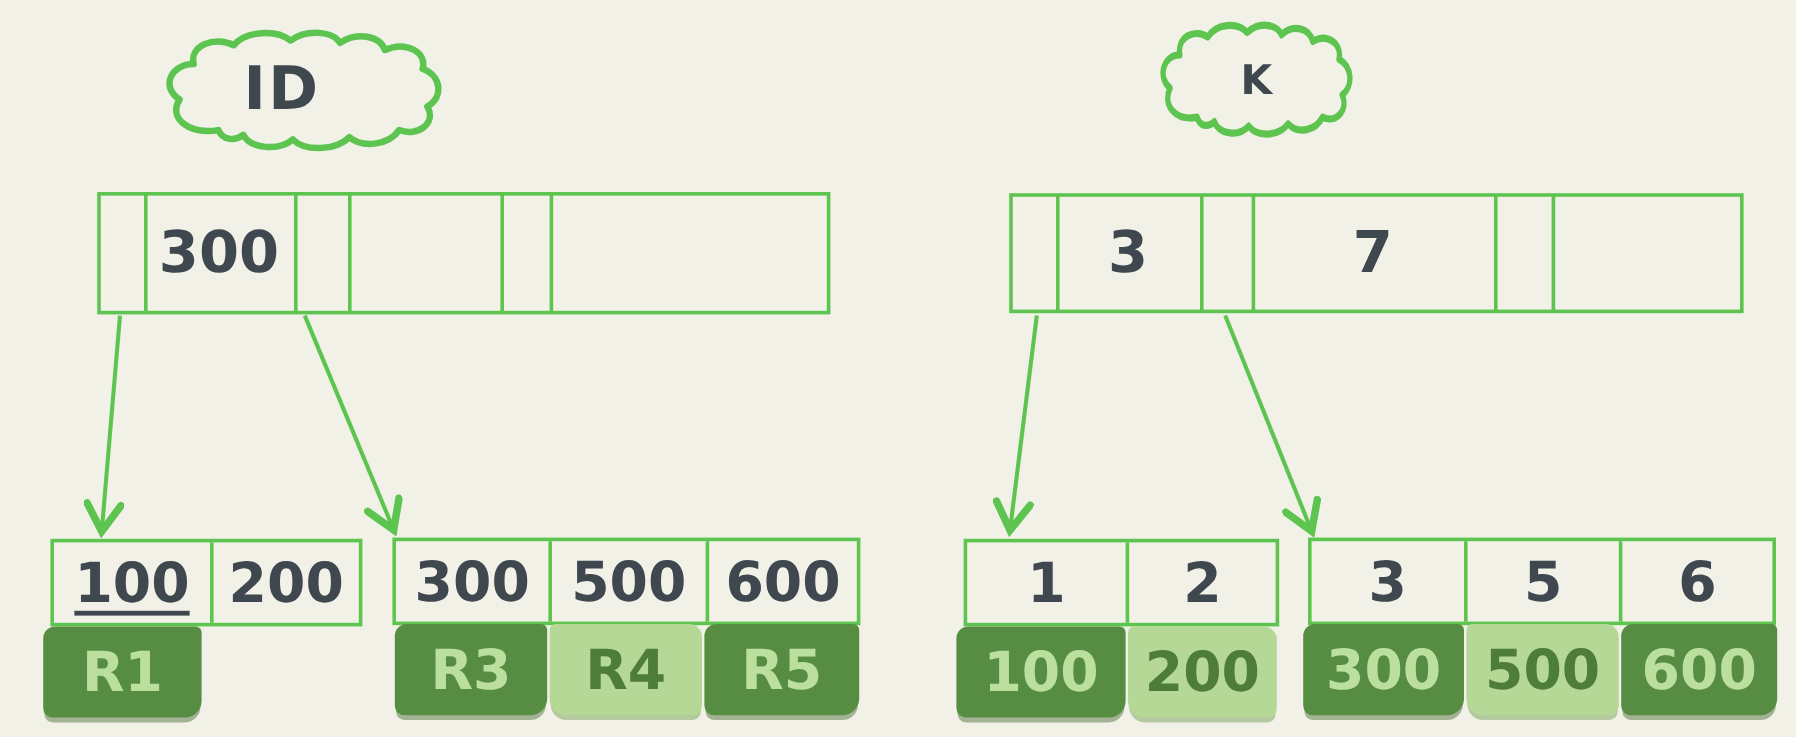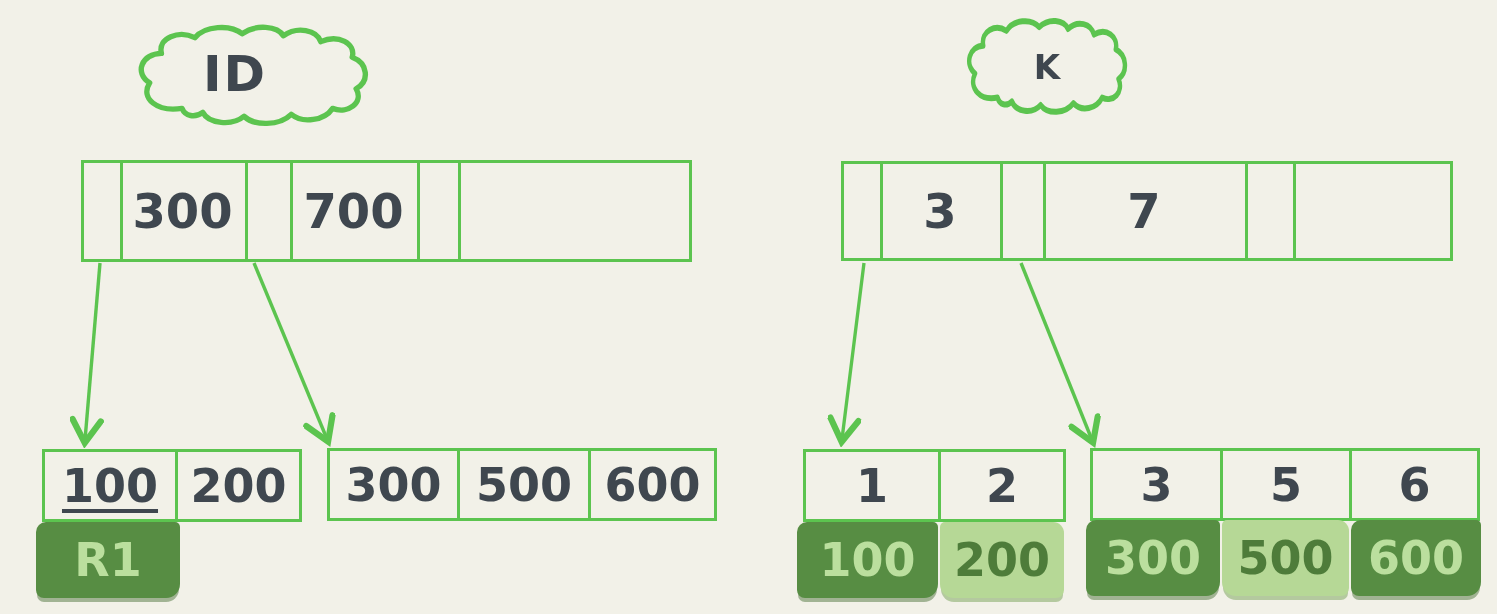--- a/index.html
+++ b/index.html
@@ -66,21 +66,20 @@
   </svg>
   <div class="cloud-label" style="left:1018px;top:46px;width:60px;height:42px;font-size:34px;">K</div>
 
   <div class="bar" style="left:81px;top:160px;width:605px;height:96px;">
     <div class="vd" style="left:36px;"></div>
     <div class="vd" style="left:161px;"></div>
     <div class="vd" style="left:206px;"></div>
     <div class="vd" style="left:333px;"></div>
     <div class="vd" style="left:374px;"></div>
     <div class="num" style="left:36px;width:125px;">300</div>
-    <div class="num" style="left:206px;width:127px;">700</div>
   </div>
 
   <div class="bar" style="left:841px;top:161px;width:606px;height:94px;">
     <div class="vd" style="left:36px;"></div>
     <div class="vd" style="left:156px;"></div>
     <div class="vd" style="left:199px;"></div>
     <div class="vd" style="left:401px;"></div>
     <div class="vd" style="left:449px;"></div>
     <div class="num" style="left:36px;width:120px;">3</div>
     <div class="num" style="left:199px;width:202px;">7</div>
@@ -96,27 +95,32 @@
     <line x1="254" y1="263" x2="327" y2="439" stroke="#5cc44f" stroke-width="3.4" marker-end="url(#ah)"></line>
     <line x1="864" y1="263" x2="842" y2="439" stroke="#5cc44f" stroke-width="3.4" marker-end="url(#ah)"></line>
     <line x1="1021" y1="263" x2="1092" y2="440" stroke="#5cc44f" stroke-width="3.4" marker-end="url(#ah)"></line>
   </svg>
 
   <div class="krow" style="left:42px;top:449px;">
     <div class="kcell u" style="width:130px;">100</div>
     <div class="kcell" style="width:121px;">200</div>
   </div>
   <div class="prow" style="left:36px;top:522px;">
-    <div class="ptr dark" style="width:144px;">R1</div>
+    <div class="ptr dark" style="width:132px;">R1</div>
   </div>
 
   <div class="krow" style="left:327px;top:448px;">
     <div class="kcell" style="width:127px;">300</div>
     <div class="kcell" style="width:128px;">500</div>
     <div class="kcell" style="width:123px;">600</div>
+  </div>
+  <div class="prow" style="left:329px;top:520px;">
+    <div class="ptr dark" style="width:127px;">R3</div>
+    <div class="ptr light" style="width:127px;">R4</div>
+    <div class="ptr dark" style="width:129px;">R5</div>
   </div>
 
   <div class="krow" style="left:803px;top:449px;">
     <div class="kcell" style="width:132px;">1</div>
     <div class="kcell" style="width:122px;">2</div>
   </div>
   <div class="prow" style="left:797px;top:522px;">
     <div class="ptr dark" style="width:141px;">100</div>
     <div class="ptr light" style="width:124px;">200</div>
   </div>

